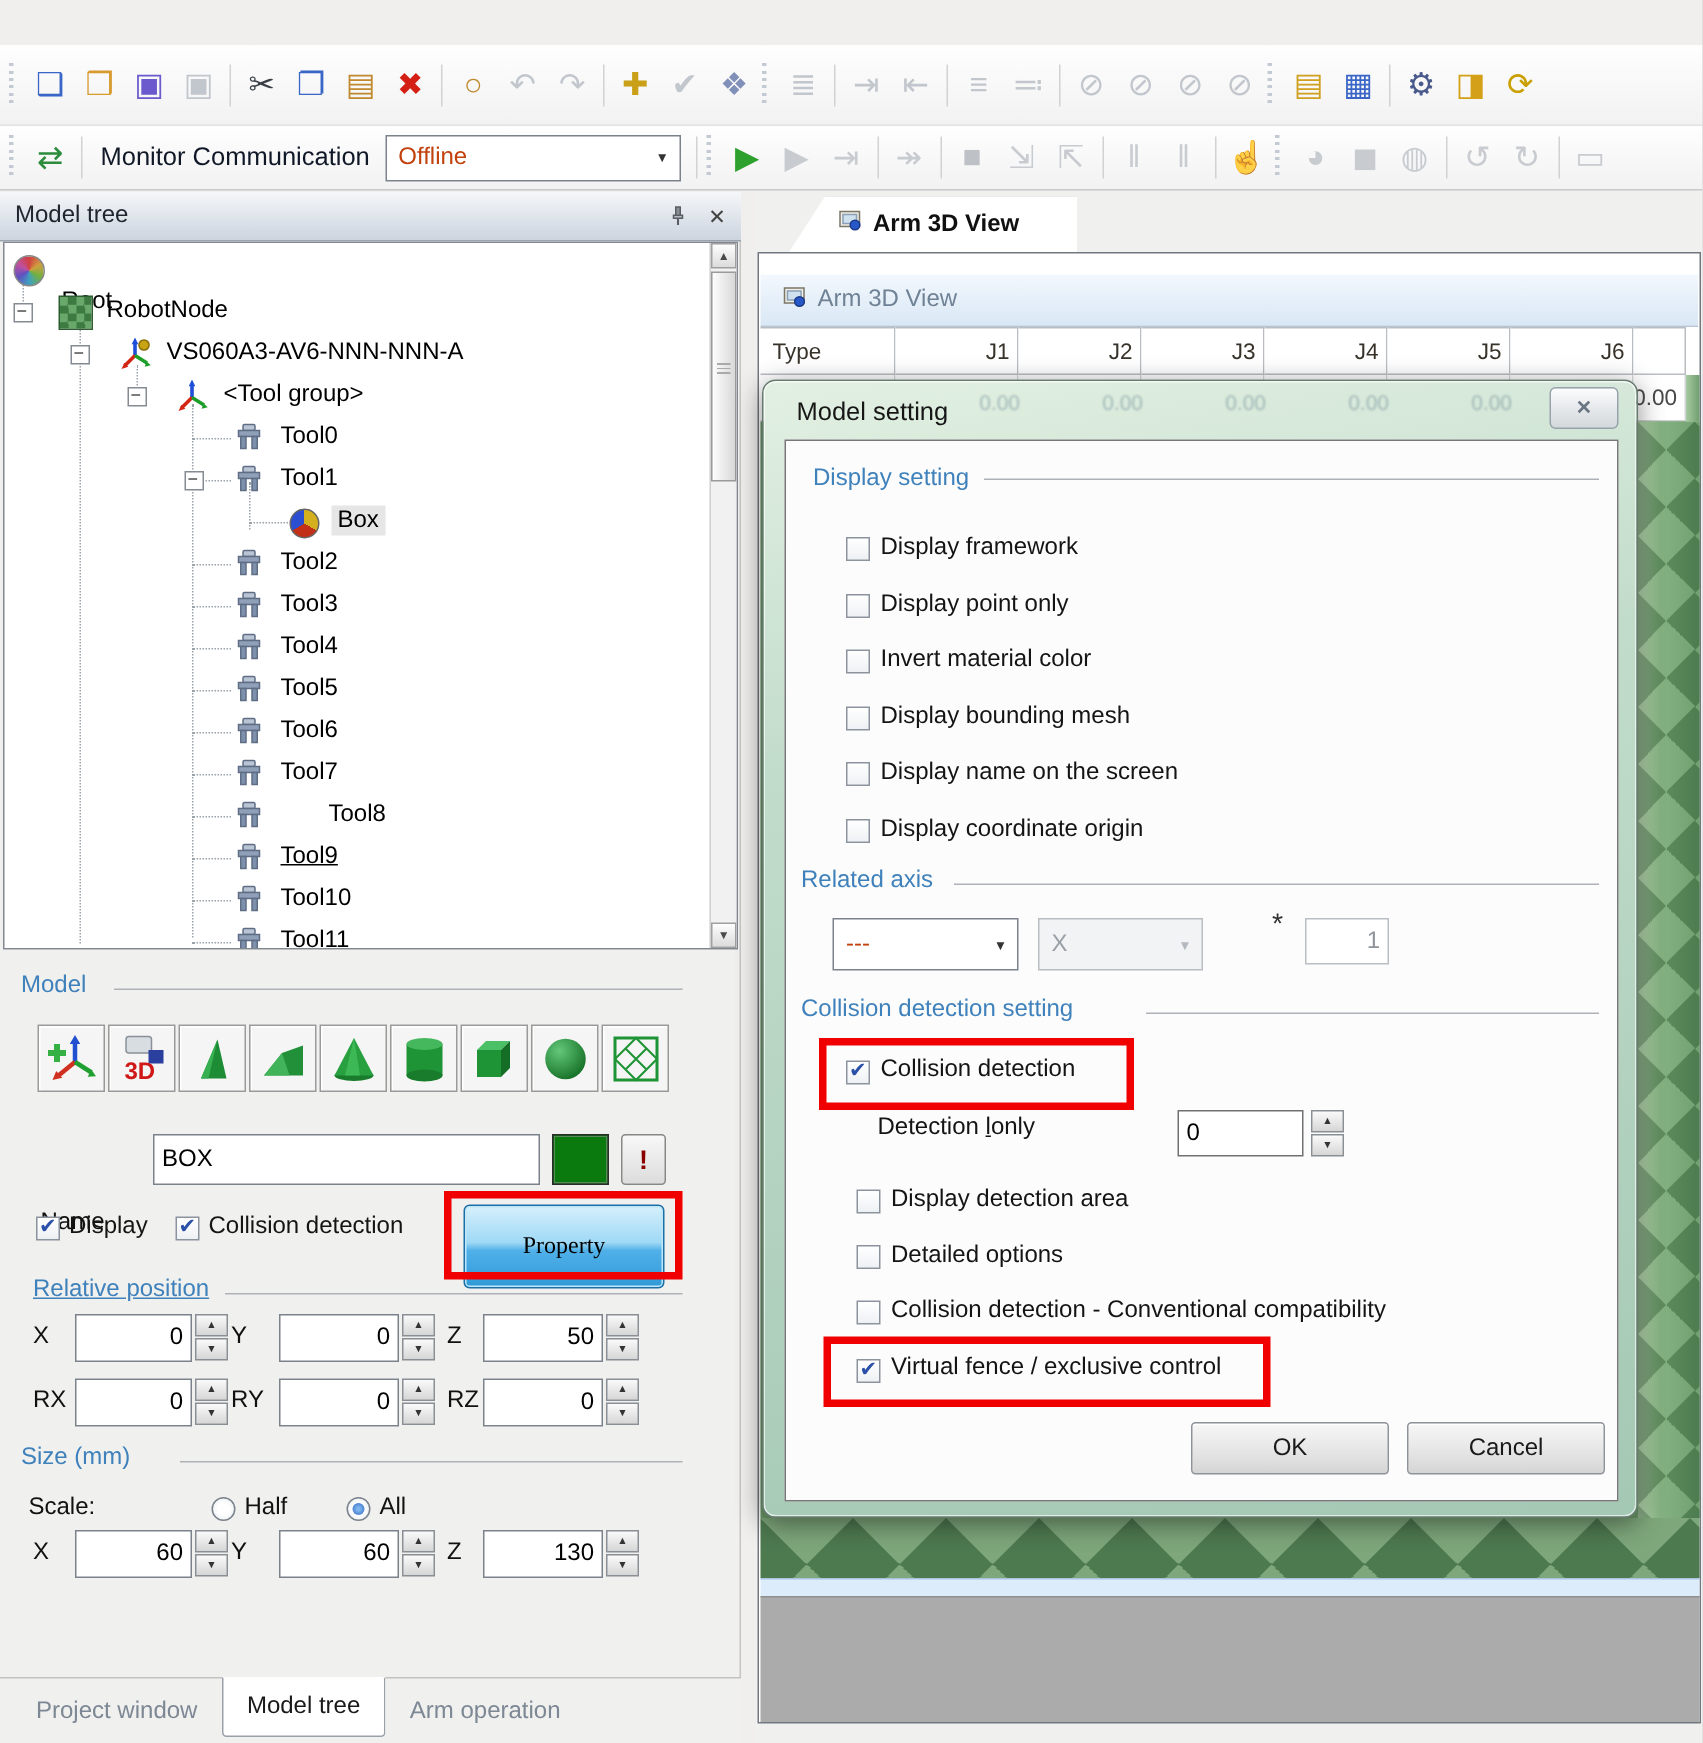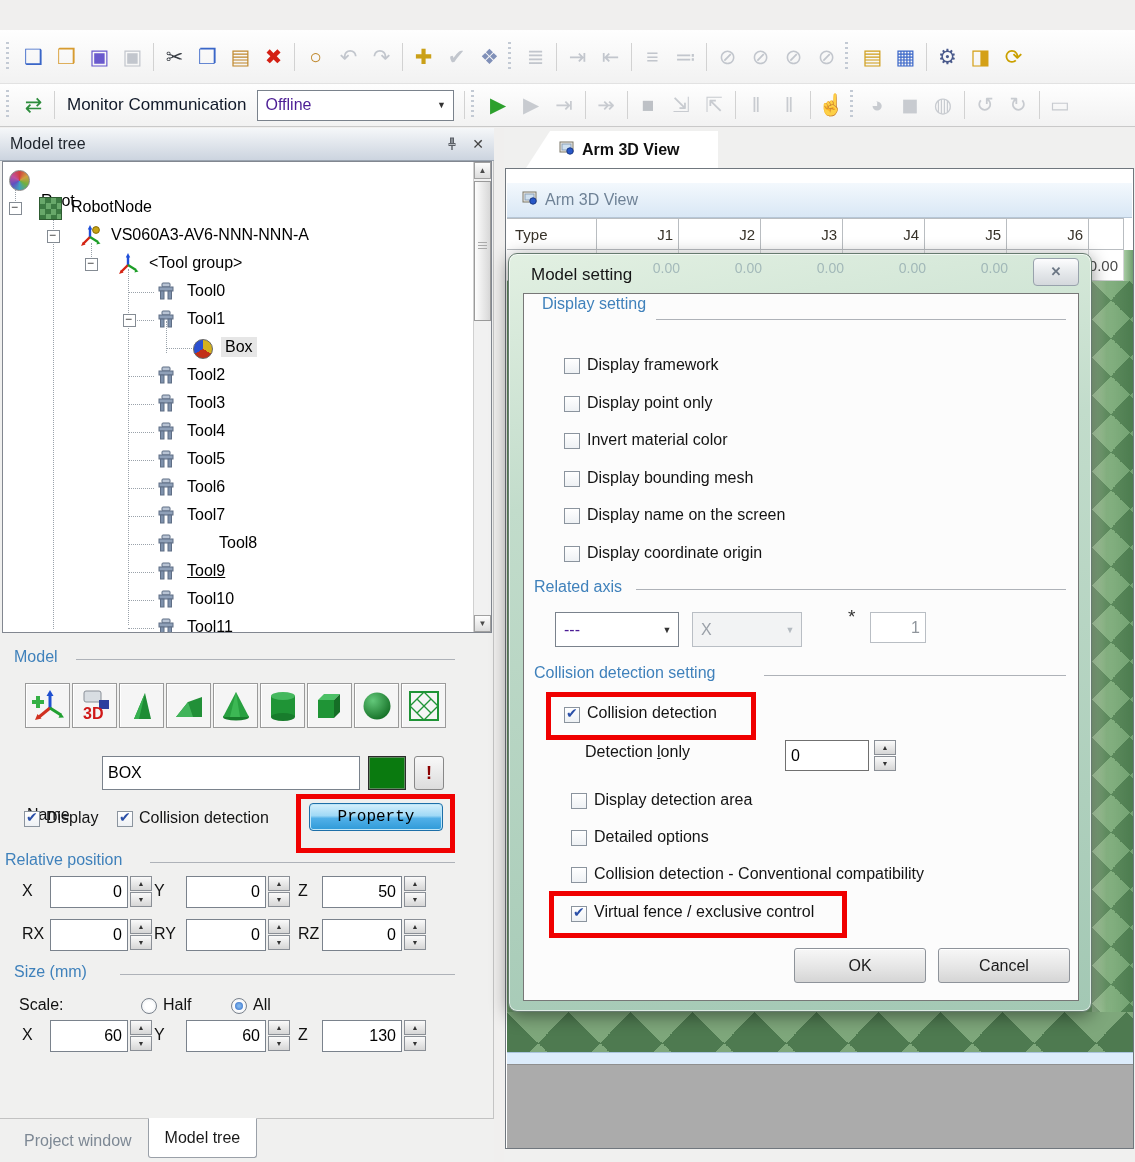--- a/index.html
+++ b/index.html
@@ -17,21 +17,21 @@
   .grip{width:7px;height:30px;margin:0 4px 0 2px;
         background:repeating-linear-gradient(180deg,#c3cad4 0 2px,transparent 2px 5px);
         background-size:3px 100%;background-repeat:repeat-y;}
   .tbi{width:33px;height:33px;display:flex;align-items:center;justify-content:center;
        font-size:21px;border-radius:3px;cursor:default;}
   .tbi.dis{opacity:.85;}
   .tsep{width:1px;height:28px;background:#d2d2d2;margin:0 4px;}
   .comm-label{font-size:17px;color:#101828;margin:0 10px 0 8px;}
   .combo{height:31px;background:#fff;border:1px solid #7a828c;display:flex;align-items:center;
          box-sizing:border-box;cursor:default;}
-  .combo .cval{flex:1;padding-left:8px;font-size:16px;color:#4c1d95;}
+  .combo .cval{flex:1;padding-left:8px;font-size:16px;color:#c2410c;}
   .combo .carr{width:22px;text-align:center;font-size:9px;color:#333;}
   .combo.dis{background:#f2f3f4;border-color:#b9bec4;}
   .combo.dis .cval{color:#9aa0a8;}
   .combo.dis .carr{color:#b4bac0;}
 
   
   .left-panel{left:0;top:128px;width:494px;height:1034px;background:#f0f0ef;border-right:1px solid #c4c4c4;box-sizing:border-box;}
   .pane-header{left:0;top:128px;width:494px;height:33px;background:linear-gradient(#f5f7f9,#ccd4df);
                border-bottom:1px solid #9aa4b0;display:flex;align-items:center;box-sizing:border-box;}
   .pane-title{font-size:16px;color:#20262e;padding-left:10px;flex:1;}
@@ -69,23 +69,23 @@
             border:1px solid #8a8f96;box-sizing:border-box;font-size:7px;color:#333;display:flex;align-items:center;justify-content:center;}
   .cb{position:absolute;width:16px;height:16px;border:1px solid #8b949e;box-sizing:border-box;
       background:linear-gradient(#fff,#eef1f4);}
   .cb.checked::after{content:"✔";position:absolute;left:1px;top:-3px;font-size:14px;color:#2b50a8;}
   .cb-label{position:absolute;font-size:16px;color:#141414;white-space:nowrap;}
   .radio{position:absolute;width:16px;height:16px;border-radius:50%;border:1px solid #7a828c;
          background:radial-gradient(#fff 40%,#e4e8ec);box-sizing:border-box;}
   .radio.checked::after{content:"";position:absolute;left:3px;top:3px;width:8px;height:8px;border-radius:50%;
          background:radial-gradient(#7db4ec 20%,#2f66c4);}
   .redbox{position:absolute;border:5px solid #f00000;box-sizing:border-box;z-index:40;pointer-events:none;}
-  .propbtn{position:absolute;left:309px;top:803px;width:134px;height:28px;border-radius:4px;
+  .propbtn{position:absolute;left:309px;top:803px;width:134px;height:56px;border-radius:4px;
            border:1px solid #1d6fa8;background:linear-gradient(#d6f0fc,#9fd9f6 45%,#51b0e8 55%,#2f9ad8);
-           font-size:16px;color:#000;font-family:Liberation Mono, monospace;box-shadow:inset 0 0 0 1px #bfe6f8;}
+           font-size:16px;color:#000;font-family:Liberation Serif, serif;box-shadow:inset 0 0 0 1px #bfe6f8;}
   .swatch{position:absolute;left:368px;top:756px;width:38px;height:34px;background:#0a7a0f;
           border:1px solid #2b2b2b;box-shadow:inset 0 0 0 1px #5a8a5a;box-sizing:border-box;}
   .exclbtn{position:absolute;left:414px;top:756px;width:30px;height:34px;border:1px solid #888;border-radius:3px;
           background:linear-gradient(#f8f8f8,#dcdcdc);font-weight:bold;font-size:18px;color:#8b0000;
           font-family:"Liberation Sans",sans-serif;}
   .btabbar{left:0;top:1118px;width:494px;height:44px;border-top:1px solid #c2c2c2;background:#f0f0ef;
            display:flex;align-items:stretch;padding-left:8px;box-sizing:border-box;}
   .btab{padding:0 16px;font-size:16px;color:#7d8894;display:flex;align-items:center;cursor:default;}
   .btab.active{background:#fff;border:1px solid #9aa0a8;border-top:1px solid #fff;margin-top:-1px;
            border-radius:0 0 3px 3px;color:#1a1a1a;height:38px;}
@@ -455,21 +455,21 @@
   <div class="swatch"></div>
   <button class="exclbtn">!</button>
 
   <span class="cb checked" style="left:24px;top:811px;"></span>
   <span class="cb-label" style="left:46px;top:809px;">Display</span>
   <span class="cb checked" style="left:117px;top:811px;"></span>
   <span class="cb-label" style="left:139px;top:809px;">Collision detection</span>
   <button class="propbtn">Property</button>
   <div class="redbox" style="left:296px;top:794px;width:159px;height:59px;"></div>
 
-  <div class="grp-label" style="left:5px;top:851px;">Relative position</div>
+  <div class="grp-label" style="left:22px;top:851px;text-decoration:underline;">Relative position</div>
   <div class="hline" style="left:150px;top:862px;width:305px;"></div>
   <div class="abs" id="posrows">
       <div class="flabel" style="left: 22px; top: 882px;">X</div>
       <div class="field" style="left: 50px; top: 876px; width: 78px;"><input value="0" style=""></div>
       <div class="spin" style="left: 130px; top: 876px;">
         <div class="sb" style="top: 0px;">▲</div>
         <div class="sb" style="top: 16px;">▼</div>
       </div>
       <div class="flabel" style="left: 154px; top: 882px;">Y</div>
       <div class="field" style="left: 186px; top: 876px; width: 80px;"><input value="0" style=""></div>
@@ -527,20 +527,21 @@
       <div class="field" style="left: 322px; top: 1020px; width: 80px;"><input value="130" style=""></div>
       <div class="spin" style="left: 404px; top: 1020px;">
         <div class="sb" style="top: 0px;">▲</div>
         <div class="sb" style="top: 16px;">▼</div>
       </div>
     </div>
 
   <div class="abs btabbar" id="btabs">
       <div class="btab">Project window</div>
       <div class="btab active">Model tree</div>
+      <div class="btab">Arm operation</div>
     </div>
 
   <div class="abs right-panel"></div>
   <div class="abs mdi"></div>
   <div class="abs vtab">
     <span><svg width="18" height="18" viewBox="0 0 18 18">
           <rect x="2" y="3" width="13" height="10" fill="#f0ede4" stroke="#7a7668"></rect>
           <rect x="4" y="5" width="9" height="6" fill="#cfe0ef" stroke="#8aa0b8"></rect>
           <circle cx="12" cy="12" r="3.2" fill="#2858c8" stroke="#1a3a88"></circle>
         </svg></span>
@@ -585,21 +586,21 @@
     <div class="dlg-title">Model setting</div>
     <div id="ghosts">
         <div class="ghost" style="left: 131px;">0.00</div>
         <div class="ghost" style="left: 213px;">0.00</div>
         <div class="ghost" style="left: 295px;">0.00</div>
         <div class="ghost" style="left: 377px;">0.00</div>
         <div class="ghost" style="left: 459px;">0.00</div>
       </div>
     <button class="dlg-close">✕</button>
     <div class="dlg-body">
-      <div class="grp-label" style="left:18px;top:1px;">Display setting</div>
+      <div class="grp-label" style="left:18px;top:16px;">Display setting</div>
       <div class="hline" style="left:132px;top:25px;width:410px;"></div>
       <div id="dispchecks">
           <div class="cb" style="left: 40px; top: 64px;"></div>
           <div class="cb-label" style="left: 63px; top: 62px;">Display framework</div>
           <div class="cb" style="left: 40px; top: 102px;"></div>
           <div class="cb-label" style="left: 63px; top: 100px;">Display point only</div>
           <div class="cb" style="left: 40px; top: 139px;"></div>
           <div class="cb-label" style="left: 63px; top: 137px;">Invert material color</div>
           <div class="cb" style="left: 40px; top: 177px;"></div>
           <div class="cb-label" style="left: 63px; top: 175px;">Display bounding mesh</div>

